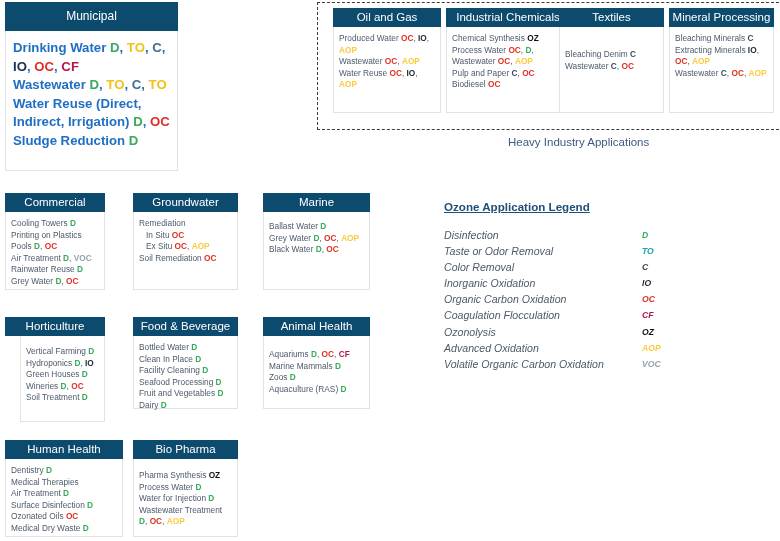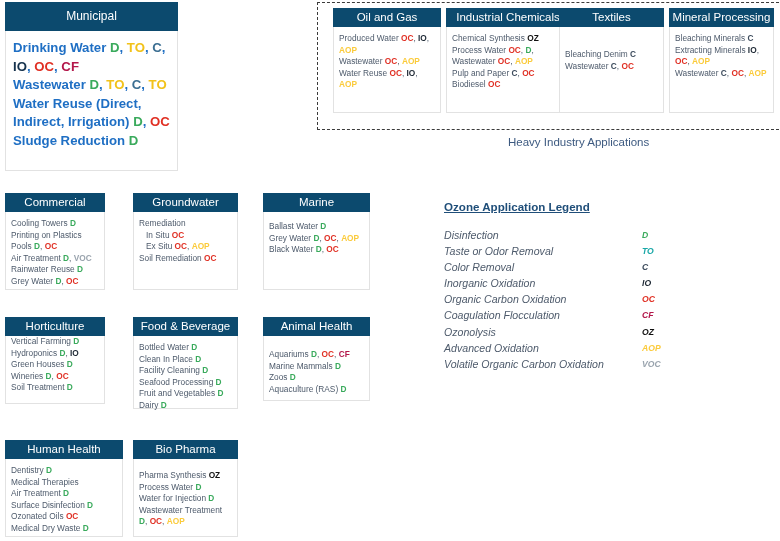--- a/index.html
+++ b/index.html
@@ -164,21 +164,21 @@
   <div class="card-head">Marine</div>
   <div class="card-body sc-body" style="height:78px;padding-top:9px;">
       <div class="ln">Ballast Water <span class="c-D">D</span></div>
       <div class="ln">Grey Water <span class="c-D">D</span>, <span class="c-OC">OC</span>, <span class="c-AOP">AOP</span></div>
       <div class="ln">Black Water <span class="c-D">D</span>, <span class="c-OC">OC</span></div>
     </div>
 </div>
 
 <div class="card" id="sc-3" style="left:5px;top:317px;width:100px;">
   <div class="card-head">Horticulture</div>
-  <div class="card-body sc-body" style="height:68px;padding-top:0;">
+  <div class="card-body sc-body" style="height:86px;padding-top:10px;margin-left:15px;">
       <div class="ln">Vertical Farming <span class="c-D">D</span></div>
       <div class="ln">Hydroponics <span class="c-D">D</span>, <span class="c-IO">IO</span></div>
       <div class="ln">Green Houses <span class="c-D">D</span></div>
       <div class="ln">Wineries <span class="c-D">D</span>, <span class="c-OC">OC</span></div>
       <div class="ln">Soil Treatment <span class="c-D">D</span></div>
     </div>
 </div>
 
 <div class="card" id="sc-4" style="left:133px;top:317px;width:105px;">
   <div class="card-head">Food &amp; Beverage</div>
@@ -187,21 +187,21 @@
       <div class="ln">Clean In Place <span class="c-D">D</span></div>
       <div class="ln">Facility Cleaning  <span class="c-D">D</span></div>
       <div class="ln">Seafood Processing <span class="c-D">D</span></div>
       <div class="ln">Fruit and Vegetables <span class="c-D">D</span></div>
       <div class="ln">Dairy <span class="c-D">D</span></div>
     </div>
 </div>
 
 <div class="card" id="sc-5" style="left:263px;top:317px;width:107px;">
   <div class="card-head">Animal Health</div>
-  <div class="card-body sc-body" style="height:65px;padding-top:13px;">
+  <div class="card-body sc-body" style="height:73px;padding-top:13px;">
       <div class="ln">Aquariums <span class="c-D">D</span>, <span class="c-OC">OC</span>, <span class="c-CF">CF</span></div>
       <div class="ln">Marine Mammals <span class="c-D">D</span></div>
       <div class="ln">Zoos <span class="c-D">D</span></div>
       <div class="ln">Aquaculture (RAS) <span class="c-D">D</span></div>
     </div>
 </div>
 
 <div class="card" id="sc-6" style="left:5px;top:440px;width:118px;">
   <div class="card-head">Human Health</div>
   <div class="card-body sc-body" style="height:78px;">

